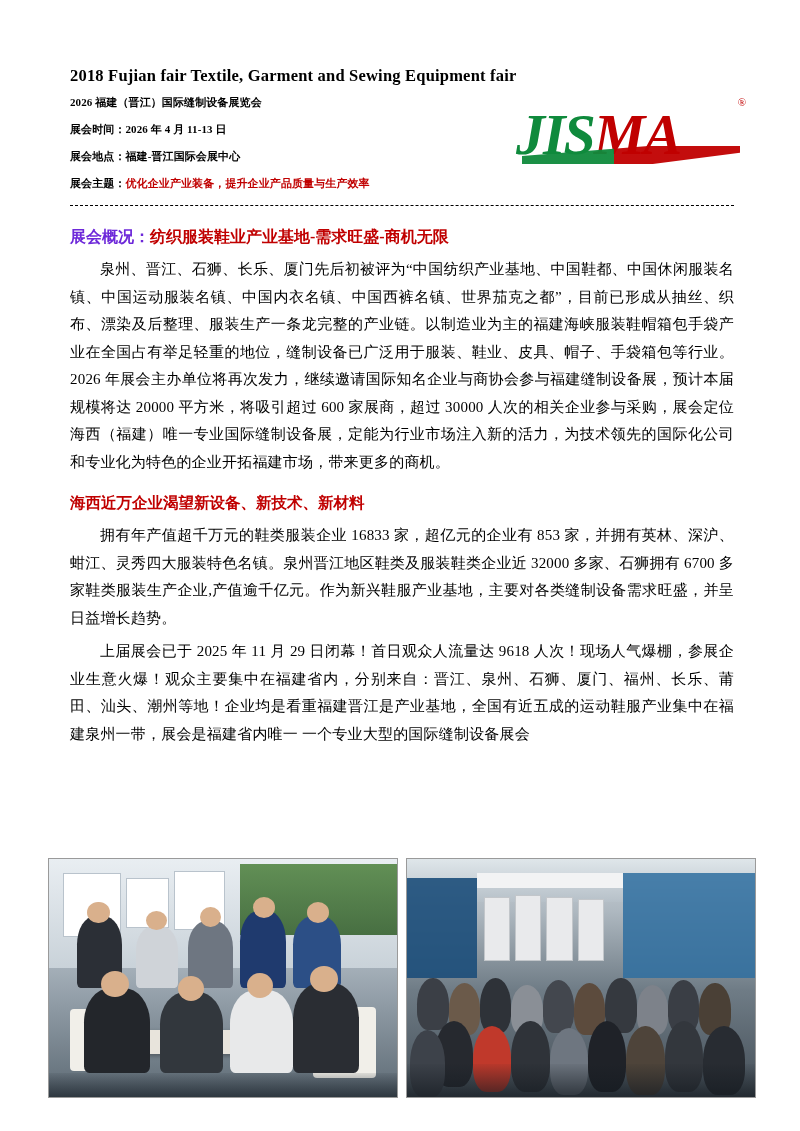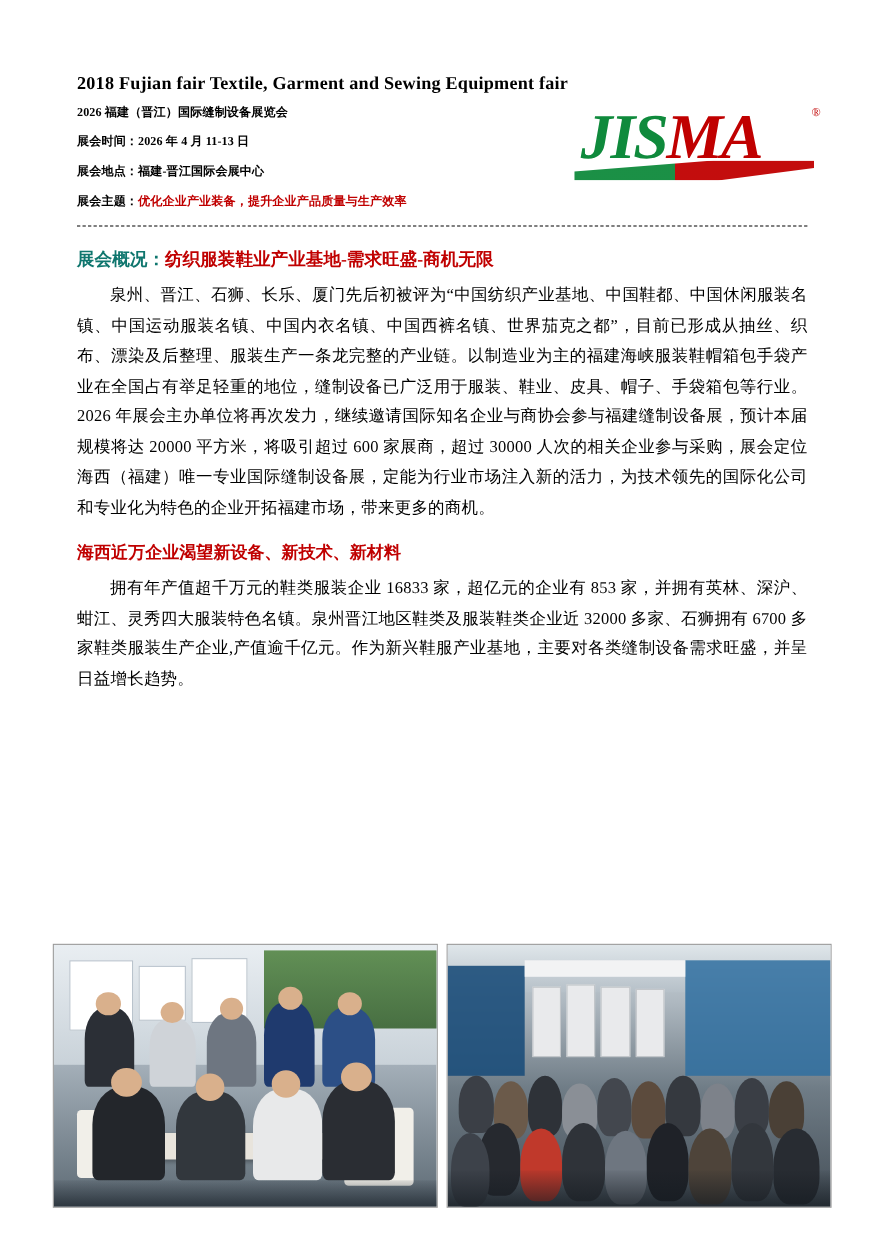--- a/index.html
+++ b/index.html
@@ -63,29 +63,28 @@
     position: absolute;
     right: 0px;
     top: 0px;
     font-size: 11px;
     color: #c00000;
     font-family: "Liberation Serif", serif;
   }
   .logo-text {
     position: absolute;
     left: 0;
-    top: 0;
+    top: 10px;
     font-family: "Liberation Serif", "DejaVu Serif", serif;
     font-weight: bold;
     font-style: italic;
     font-size: 58px;
     letter-spacing: -2px;
     line-height: 58px;
     white-space: nowrap;
-    margin-left: 12px;
   }
   .logo-text .g {
     color: #0f8a3c;
   }
   .logo-text .r {
     color: #c00000;
   }
   .logo-swoosh {
     position: absolute;
     left: 6px;
@@ -108,21 +107,21 @@
   
   .sec-head {
     margin-top: 18px;
     font-weight: bold;
     font-size: 16px;
     line-height: 26px;
     color: #c00000;
     white-space: nowrap;
   }
   .sec-head .label {
-    color: #0f766e;
+    color: #6d28d9;
     font-family: Liberation Serif, serif;
   }
   .sec-head2 {
     margin-top: 14px;
     margin-bottom: 2px;
     font-weight: bold;
     font-size: 15.5px;
     line-height: 26px;
     color: #c00000;
   }
@@ -226,20 +225,21 @@
   <div class="divider"></div>
 
   <div class="sec-head"><span class="label">展会概况：</span><span>纺织服装鞋业产业基地-需求旺盛-商机无限</span></div>
 
   <p class="body">泉州、晋江、石狮、长乐、厦门先后初被评为“中国纺织产业基地、中国鞋都、中国休闲服装名镇、中国运动服装名镇、中国内衣名镇、中国西裤名镇、世界茄克之都”，目前已形成从抽丝、织布、漂染及后整理、服装生产一条龙完整的产业链。以制造业为主的福建海峡服装鞋帽箱包手袋产业在全国占有举足轻重的地位，缝制设备已广泛用于服装、鞋业、皮具、帽子、手袋箱包等行业。2026 年展会主办单位将再次发力，继续邀请国际知名企业与商协会参与福建缝制设备展，预计本届规模将达 20000 平方米，将吸引超过 600 家展商，超过 30000 人次的相关企业参与采购，展会定位海西（福建）唯一专业国际缝制设备展，定能为行业市场注入新的活力，为技术领先的国际化公司和专业化为特色的企业开拓福建市场，带来更多的商机。</p>
 
   <div class="sec-head2">海西近万企业渴望新设备、新技术、新材料</div>
 
   <p class="body">拥有年产值超千万元的鞋类服装企业 16833 家，超亿元的企业有 853 家，并拥有英林、深沪、蚶江、灵秀四大服装特色名镇。泉州晋江地区鞋类及服装鞋类企业近 32000 多家、石狮拥有 6700 多家鞋类服装生产企业,产值逾千亿元。作为新兴鞋服产业基地，主要对各类缝制设备需求旺盛，并呈日益增长趋势。</p>
 
+  <p class="body">上届展会已于 2025 年 11 月 29 日闭幕！首日观众人流量达 9618 人次！现场人气爆棚，参展企业生意火爆！观众主要集中在福建省内，分别来自：晋江、泉州、石狮、厦门、福州、长乐、莆田、汕头、潮州等地！企业均是看重福建晋江是产业基地，全国有近五成的运动鞋服产业集中在福建泉州一带，展会是福建省内唯一  一个专业大型的国际缝制设备展会</p>
 
   <div class="photos">
 
     <div class="photo photo-left">
       <div class="pl-bg"></div>
       <div class="pl-wall"></div>
       <div class="pl-green"></div>
       <div class="pl-panel" style="left:4%;top:6%;width:16%;height:26%;"></div>
       <div class="pl-panel" style="left:22%;top:8%;width:12%;height:20%;"></div>
       <div class="pl-panel" style="left:36%;top:5%;width:14%;height:24%;"></div>

